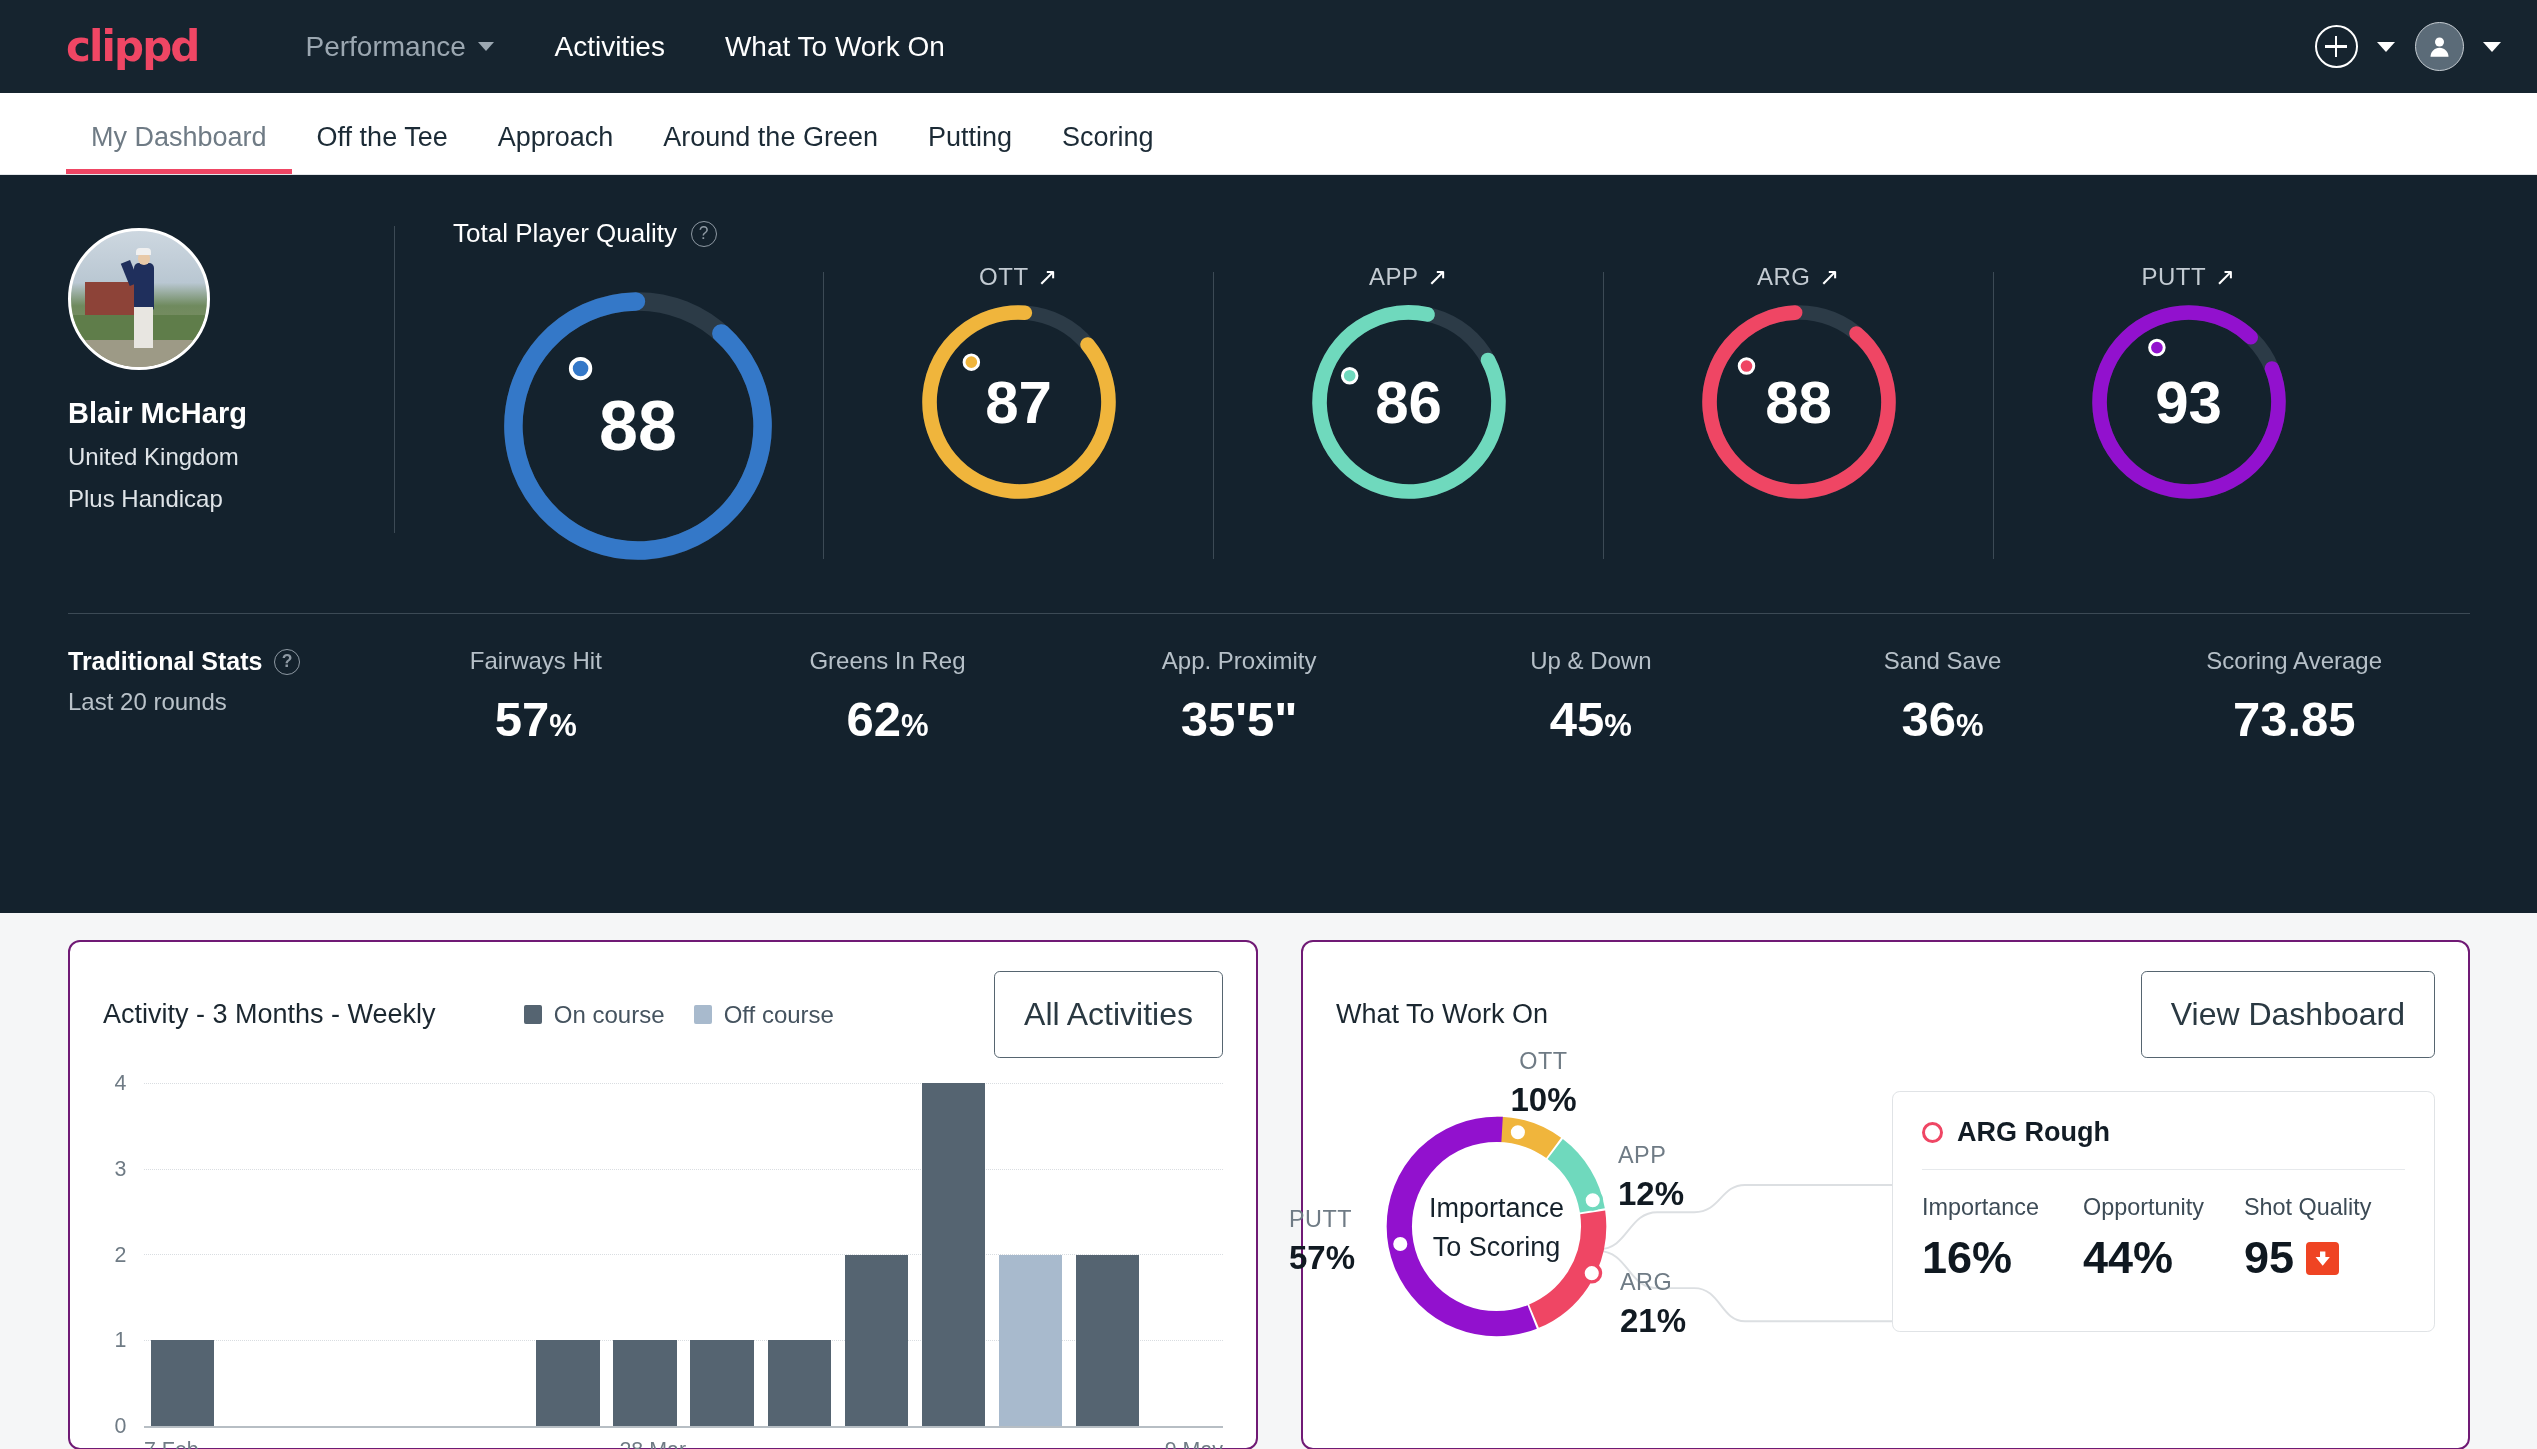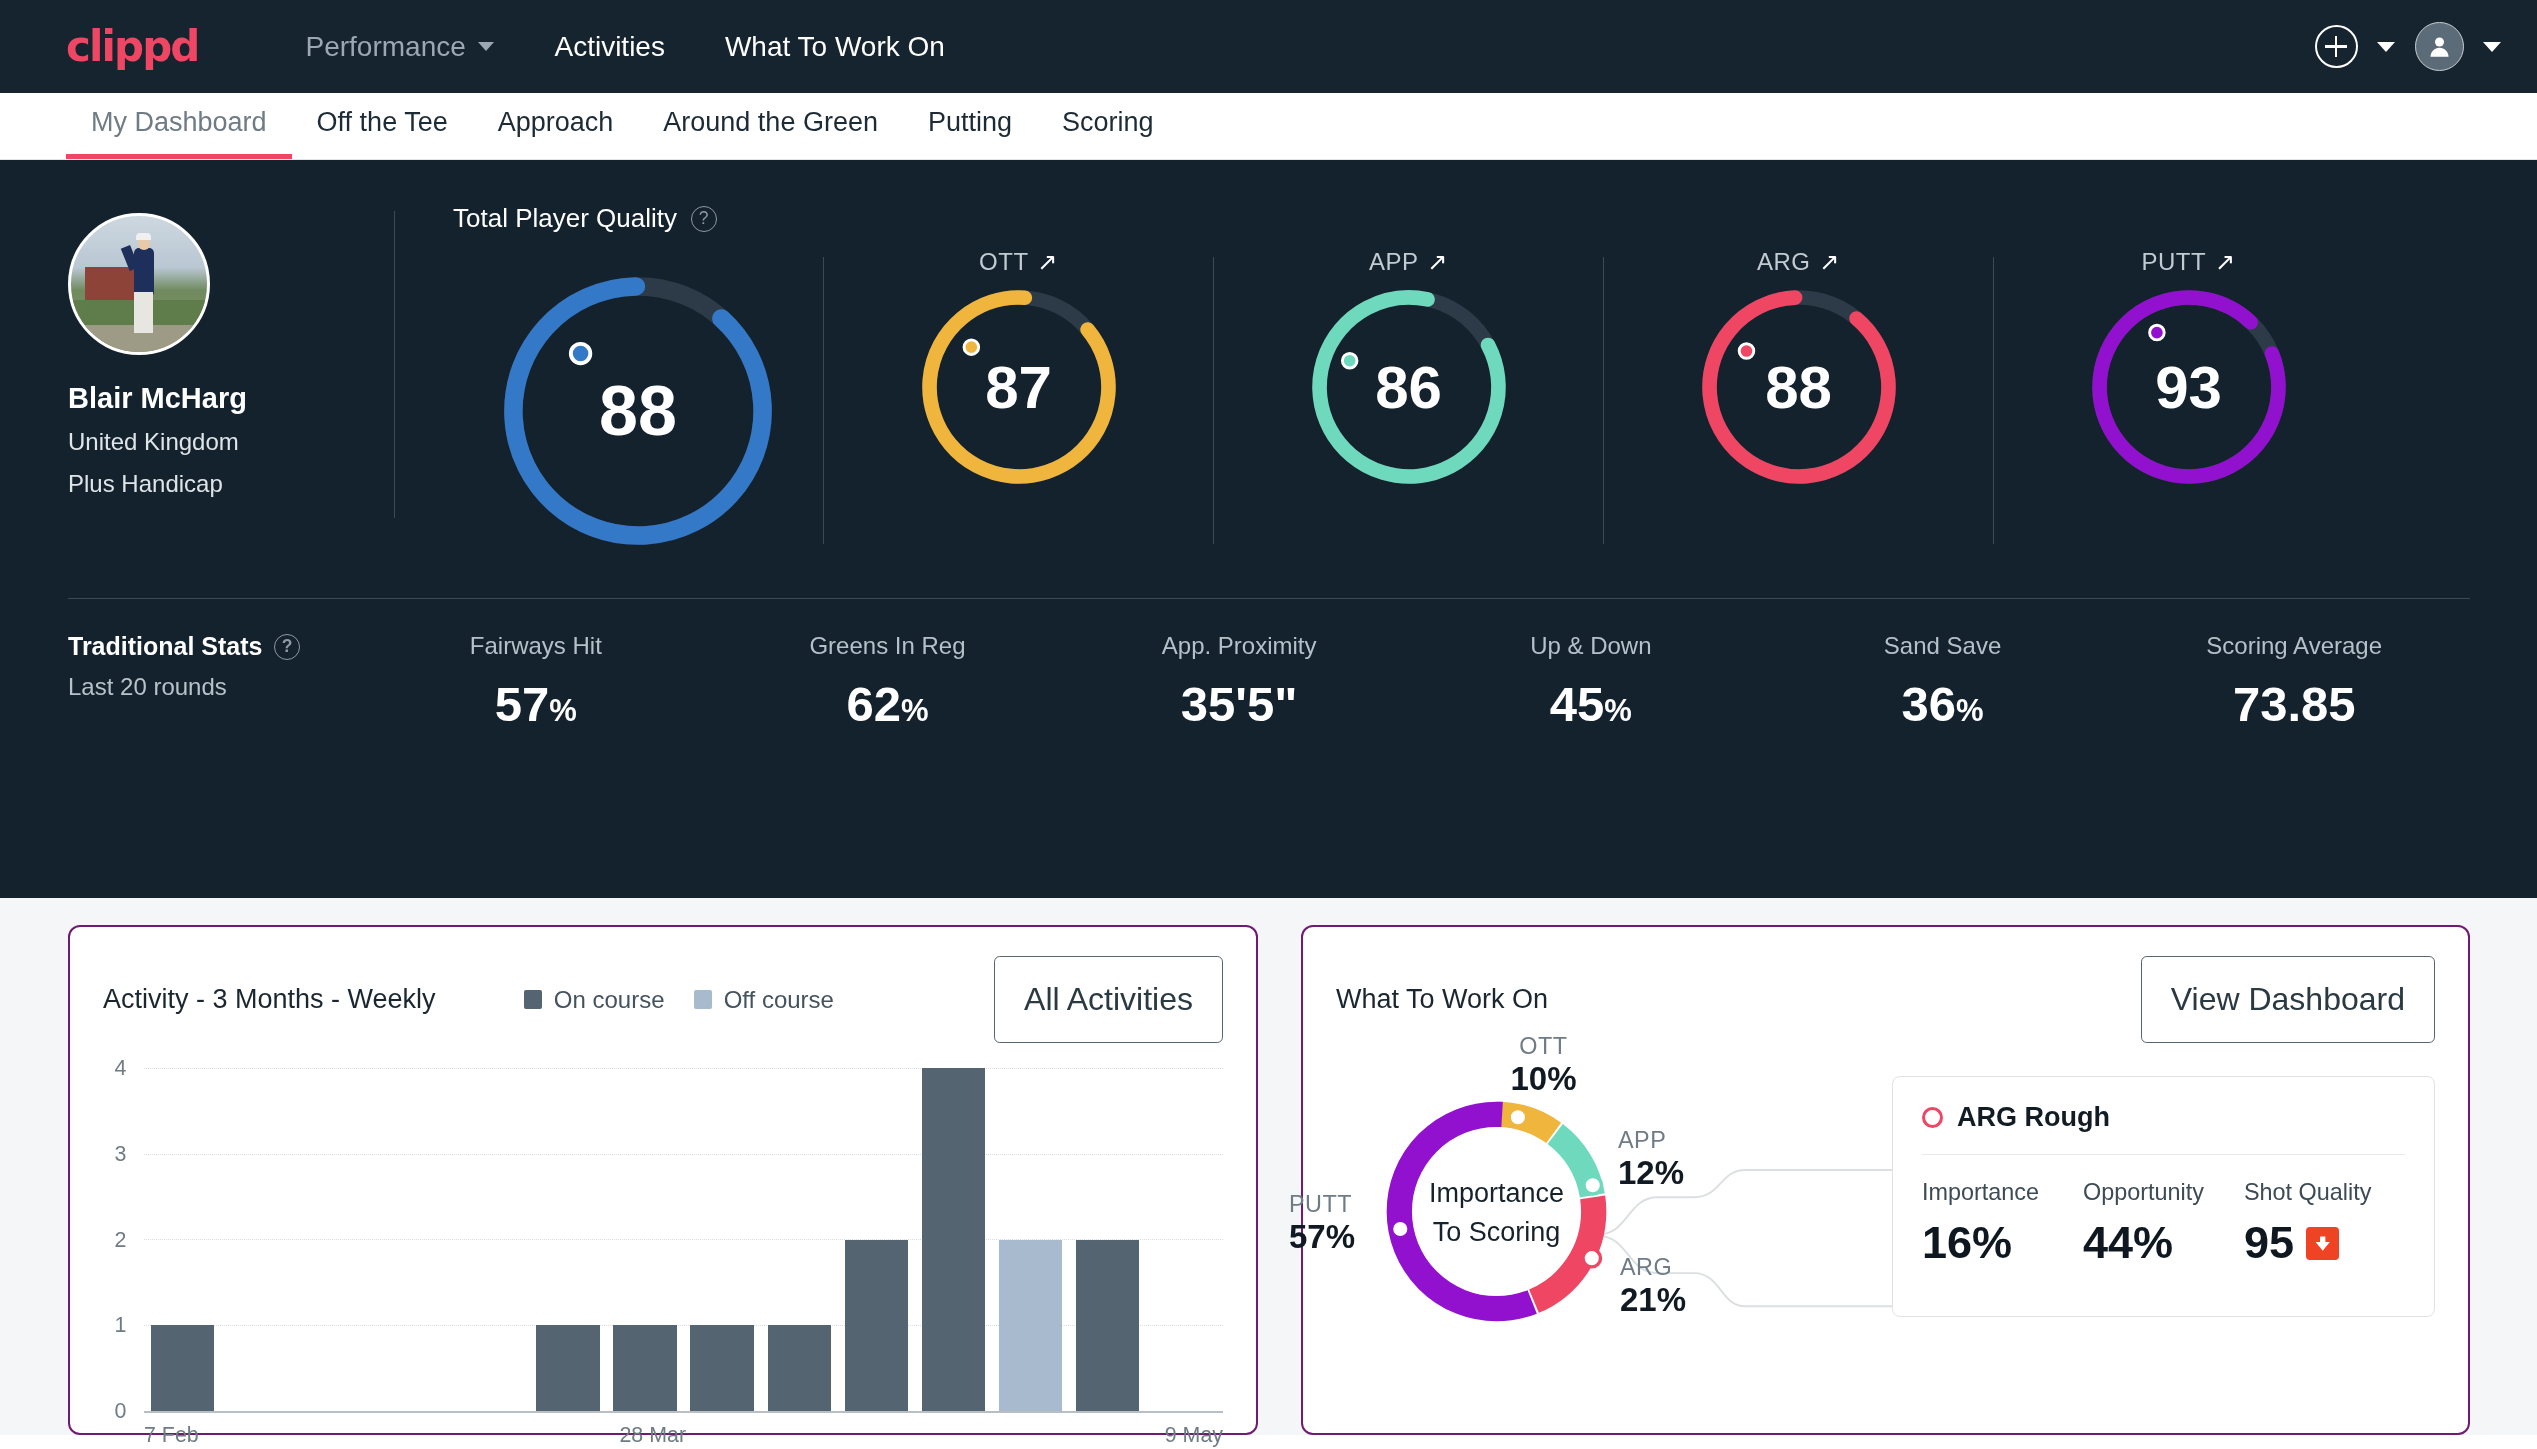--- a/index.html
+++ b/index.html
@@ -64,21 +64,21 @@
   .chev {
     width: 0; height: 0;
     border-left: 9.7px solid transparent;
     border-right: 9.7px solid transparent;
     border-top: 10.7px solid #ffffff;
     cursor: pointer;
   }
 
   
   .tabbar {
-    height: 67px;
+    height: 82px;
     background: #ffffff;
     display: flex; align-items: flex-end;
     padding-left: 66px;
     border-bottom: 1px solid #e3e6e9;
   }
   .tab {
     font-size: 27px;
     color: #1c2b36;
     padding: 0 25px 21.4px 25px;
     cursor: pointer;
@@ -245,21 +245,21 @@
   
   .wtwo-body { position:relative; height: 380px; margin-top: 7.8px; }
   .donut-box { position:absolute; left: 39px; top: 39px; }
   .donut-center {
     position:absolute; inset:0;
     display:flex; flex-direction:column; align-items:center; justify-content:center;
     font-size:27px; color:#16222c; font-weight:400; line-height:1.45;
   }
   .dlab { position:absolute; text-align:center; }
   .dlab .k { font-size:23.4px; color:#6f7b85; letter-spacing:0.5px; }
-  .dlab .v { font-size:33px; color:#111a22; font-weight:700; margin-top:0; }
+  .dlab .v { font-size:33px; color:#111a22; font-weight:700; margin-top:6px; }
 
   .tipcard {
     position:absolute; right: 0; top: 25px;
     width: 543px; height: 241px;
     border:1px solid #e0e3e6; border-radius:7.8px;
     background:#fff; padding: 25px 29px;
   }
   .tip-head { display:flex; align-items:center; gap:13.6px; }
   .tip-ring {
     width:21.4px; height:21.4px; border-radius:50%;

